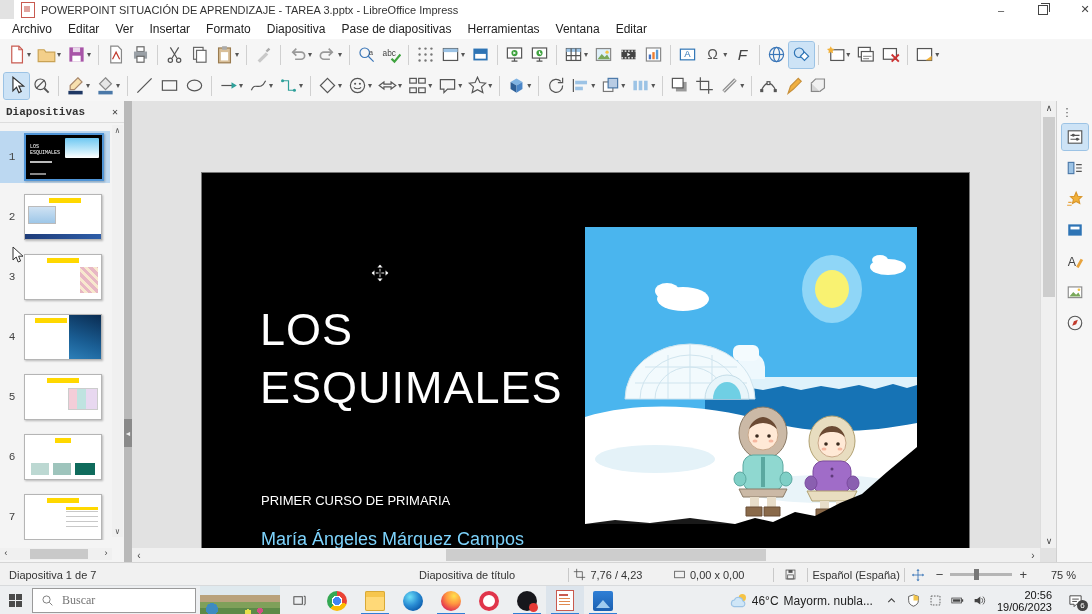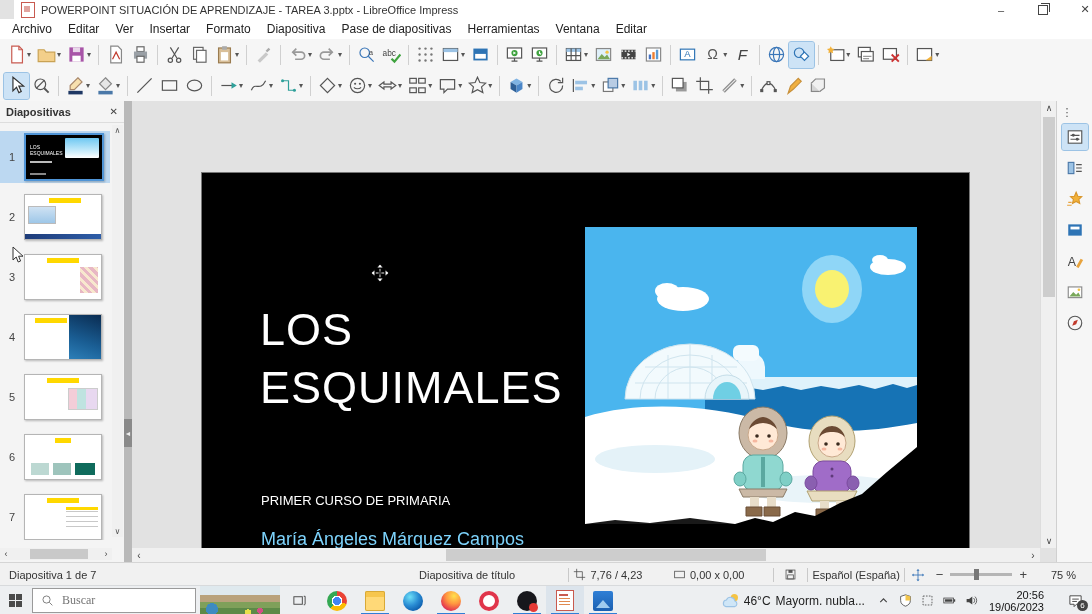--- a/index.html
+++ b/index.html
@@ -20,21 +20,21 @@
   #toolbar-main{position:absolute;top:39px;left:0;width:1092px;height:31px;background:#f6f6f6;display:flex;align-items:center;padding-left:4px;border-bottom:1px solid #e6e6e6;}
   #toolbar-draw{position:absolute;top:70px;left:0;width:1092px;height:31px;background:#f6f6f6;display:flex;align-items:center;padding-left:4px;border-bottom:1px solid #cfcfcf;}
   .tbtn{height:26px;display:flex;align-items:center;padding:0 3px;border-radius:2px;position:relative;}
   .tbtn svg{width:19px;height:19px;}
   .tbtn.drop::after{content:"▾";font-size:8px;color:#555;margin-left:1px;}
   .tbtn.active{background:#cde3f6;outline:1px solid #9cc3e5;}
   .tbtn.sep{width:1px;padding:0;margin:0 4px;height:20px;background:#d0d0d0;border-radius:0;}
   
   #content{position:absolute;top:101px;left:0;width:1092px;height:461px;background:#e2e2e2;}
   
-  #panel{position:absolute;left:0;top:0;width:124px;height:461px;background:#f4f4f4;border-right:1px solid #cfcfcf;}
+  #panel{position:absolute;left:0;top:0;width:124px;height:461px;background:#f4f4f4;border-right:1px solid #cfcfcf;font-family:Liberation Mono, monospace;}
   #panel-header{height:21px;display:flex;align-items:center;background:#f4f4f4;border-bottom:1px solid #ddd;}
   #panel-title{font-size:11px;font-weight:bold;color:#333;padding-left:6px;flex:1;}
   #panel-close{font-size:10px;color:#444;padding:0 6px;}
   #thumb-list{position:absolute;top:24px;left:0;width:110px;height:415px;overflow:hidden;}
   .thumb-wrap{position:relative;height:52px;margin:6px 0 8px 0;display:flex;align-items:center;}
   .thumb-num{width:24px;text-align:center;font-size:11px;color:#444;}
   .thumb{width:76px;height:44px;background:#fff;border:1px solid #b5b5b5;position:relative;overflow:hidden;box-shadow:1px 1px 2px rgba(0,0,0,.25);}
   .thumb .d1,.thumb .d2,.thumb .d3{position:absolute;}
   .thumb .mini{display:none;}
   .thumb-wrap.sel{background:#bcd8f1;}
@@ -142,21 +142,21 @@
   .app.impress .app-icon::after{content:"";position:absolute;left:2px;top:7px;width:11px;height:7px;background:repeating-linear-gradient(#e08a50 0 1.5px,#fff 1.5px 3px);}
   .app.photos .app-icon{background:linear-gradient(180deg,#2f7fd6,#1b5fb0);border-radius:2px;}
   .app.photos .app-icon::after{content:"";position:absolute;left:3px;bottom:3px;width:0;height:0;border-left:7px solid transparent;border-right:7px solid transparent;border-bottom:8px solid #9fcbef;}
   #tray{margin-left:auto;display:flex;align-items:center;height:29px;}
   #weather{display:flex;align-items:center;margin-right:8px;}
   #weather svg{width:18px;height:18px;margin-right:4px;}
   #weather .wtxt{font-size:12px;color:#222;}
   #weather .wdesc{margin-left:5px;}
   .tray-ico{width:22px;height:29px;display:flex;align-items:center;justify-content:center;}
   .tray-ico svg{width:13px;height:13px;}
-  #clock{font-size:11px;line-height:12px;text-align:right;margin:0 14px 0 6px;color:#111;}
+  #clock{font-size:11px;line-height:12px;text-align:right;margin:0 6px 0 6px;color:#111;}
   #notif{width:34px;height:29px;display:flex;align-items:center;justify-content:center;position:relative;}
   #notif svg{width:15px;height:15px;}
   #notif .badge{position:absolute;right:4px;bottom:4px;background:#444;color:#fff;border-radius:50%;width:11px;height:11px;font-size:8px;display:flex;align-items:center;justify-content:center;}
   
   #cursor-panel{position:absolute;left:12px;top:145px;width:13px;height:18px;z-index:30;}
   #cursor-move{position:absolute;left:367px;top:260px;width:22px;height:22px;z-index:30;}
 </style>
 </head>
 <body>
 

